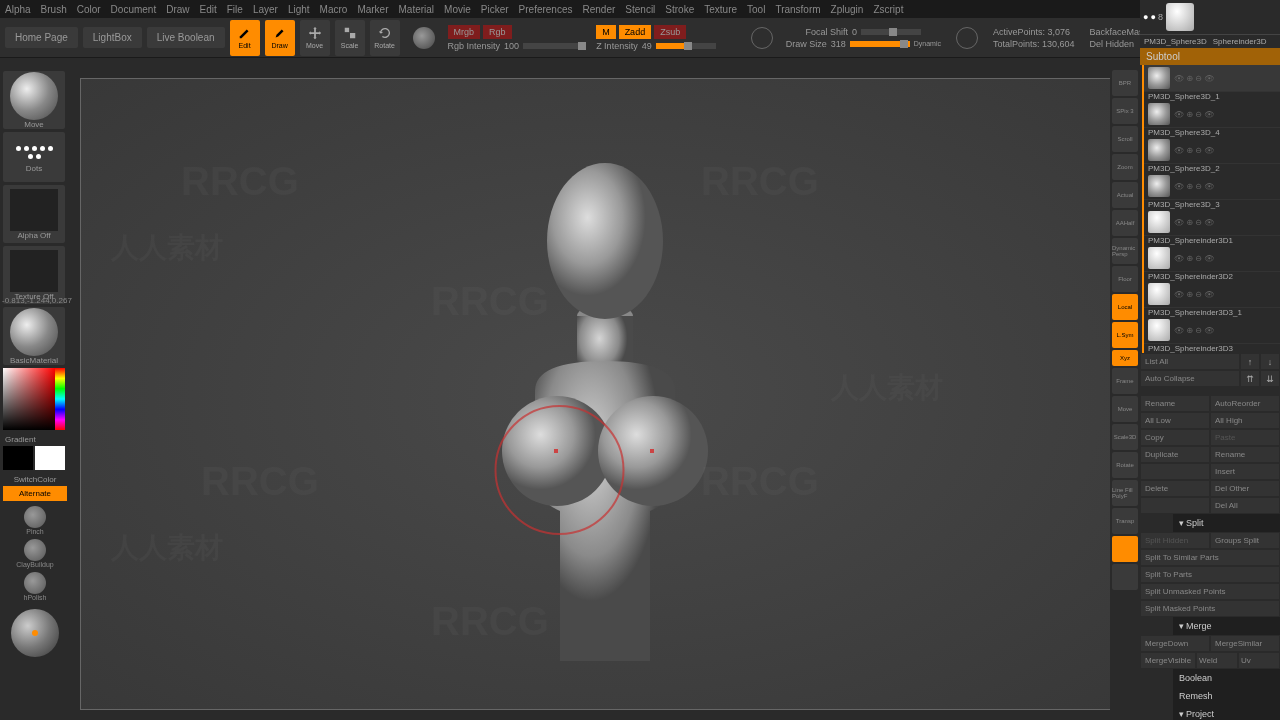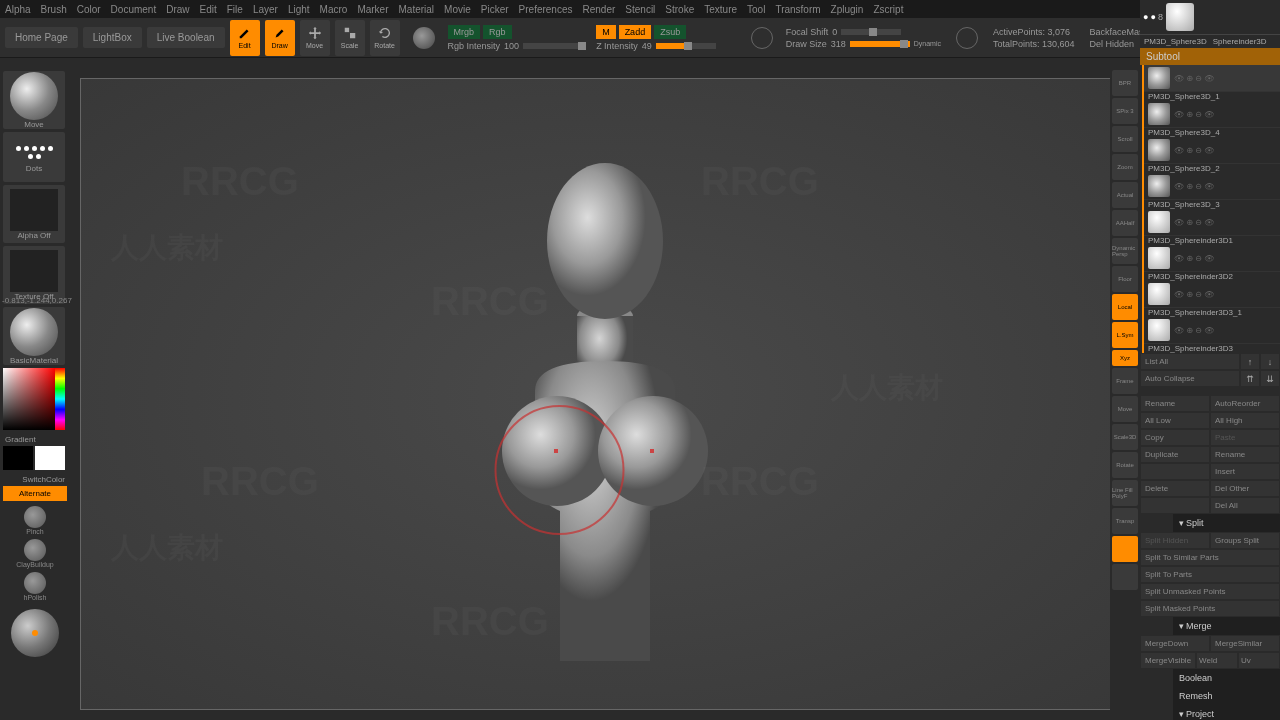--- a/index.html
+++ b/index.html
@@ -6,21 +6,21 @@
 body { background: #2a2a2a; color: #aaa; font-size: 9px; overflow: hidden; width: 1280px; height: 720px; position: relative; }
 .menubar { height: 18px; background: #1a1a1a; display: flex; align-items: center; padding: 0 5px; gap: 10px; }
 .menubar-item { color: #888; cursor: pointer; font-size: 10px; }
 .toolbar { height: 40px; background: #2e2e2e; display: flex; align-items: center; padding: 0 5px; gap: 5px; border-bottom: 1px solid #1a1a1a; }
 .tab-btn { background: #3a3a3a; color: #999; padding: 5px 10px; font-size: 10px; cursor: pointer; border-radius: 2px; }
 .icon-btn { width: 30px; height: 36px; background: #3a3a3a; display: flex; flex-direction: column; align-items: center; justify-content: center; cursor: pointer; border-radius: 2px; }
 .icon-btn.active { background: #ff8c00; color: #000; }
 .icon-btn-label { font-size: 7px; margin-top: 2px; }
 .icon-btn svg { width: 14px; height: 14px; }
 .section { display: flex; align-items: center; gap: 3px; margin-left: 8px; }
-.mode-btn { background: #14532d; color: #999; padding: 2px 6px; font-size: 9px; cursor: pointer; }
+.mode-btn { background: #7f1d1d; color: #999; padding: 2px 6px; font-size: 9px; cursor: pointer; }
 .mode-btn.active { background: #ff8c00; color: #000; }
 .slider-row { display: flex; align-items: center; gap: 4px; font-size: 9px; color: #999; }
 .slider-track { width: 60px; height: 6px; background: #444; position: relative; }
 .slider-track.orange { background: #ff8c00; }
 .slider-handle { position: absolute; width: 8px; height: 8px; background: #888; top: -1px; }
 .info-text { font-size: 9px; color: #999; }
 .main-area { position: absolute; top: 68px; left: 70px; right: 140px; bottom: 0; display: flex; }
 .viewport { flex: 1; background: #404040; position: relative; margin: 10px; border: 1px solid #666; }
 .viewport-canvas { width: 100%; height: 100%; position: relative; background: radial-gradient(ellipse at center, #4a4a4a 0%, #383838 100%); }
 .left-panel { position: absolute; top: 68px; left: 0; width: 70px; bottom: 0; background: #2a2a2a; padding: 3px; }
@@ -162,21 +162,21 @@
       <span>49</span>
       <div class="slider-track orange" style="background:linear-gradient(to right,#ff8c00 49%,#444 49%)">
           <div class="slider-handle" style="left:28px"></div>
         </div>
     </div>
   </div>
 
   <div class="section" style="flex-direction:column;align-items:flex-start;gap:2px;margin-left:30px">
     <div style="width:22px;height:22px;border:1px solid #666;border-radius:50%"></div>
   </div>
-  <div class="section" style="flex-direction:column;align-items:flex-start;gap:2px">
+  <div class="section" style="flex-direction:column;align-items:center;gap:2px">
     <div class="slider-row">
       <span>Focal Shift</span>
       <span>0</span>
       <div class="slider-track">
           <div class="slider-handle" style="left:28px"></div>
         </div>
     </div>
     <div class="slider-row">
       <span>Draw Size</span>
       <span>318</span>
@@ -234,21 +234,21 @@
   </div>
   <div class="color-picker">
     <div style="position:absolute;inset:0;right:10px;background:linear-gradient(to bottom,transparent,#000),linear-gradient(to right,#fff,#f00)"></div>
     <div class="color-rainbow"></div>
   </div>
   <div class="left-swatch-label" style="text-align:left;padding:2px">Gradient</div>
   <div class="switch-colors">
     <div style="background:#000"></div>
       <div style="background:#fff"></div>
   </div>
-  <div class="left-swatch-label" style="text-align:right;padding:2px">SwitchColor</div>
+  <div class="left-swatch-label" style="text-align:center;padding:2px">SwitchColor</div>
   <div class="alternate-btn">Alternate</div>
   <div class="brush-list">
     <div class="brush-item">
         <div class="brush-sphere"></div>
         <div class="brush-label">Pinch</div>
       </div>
     <div class="brush-item">
         <div class="brush-sphere"></div>
         <div class="brush-label">ClayBuildup</div>
       </div>

